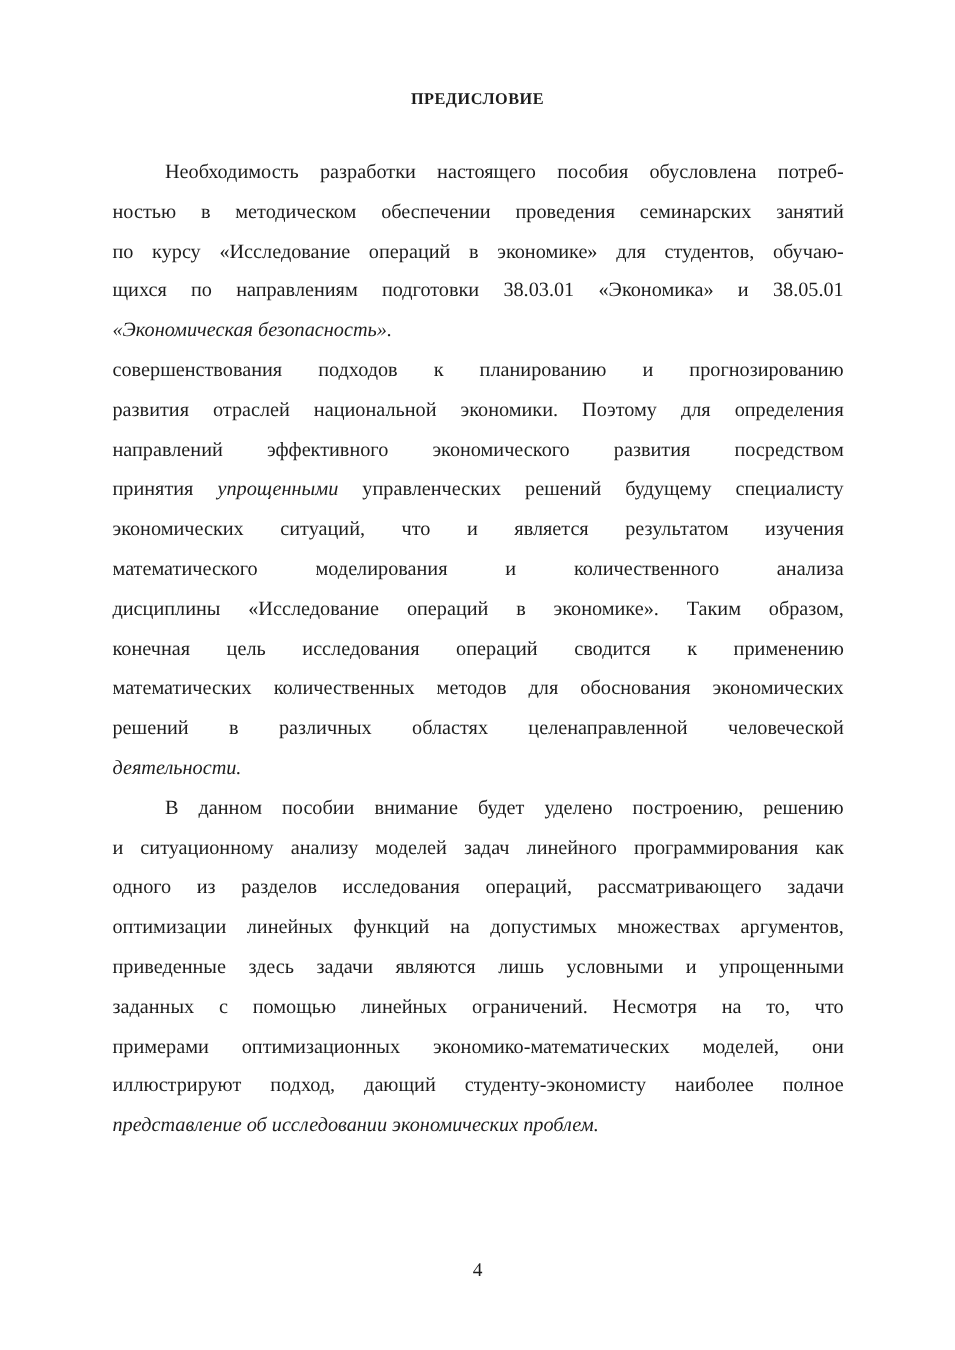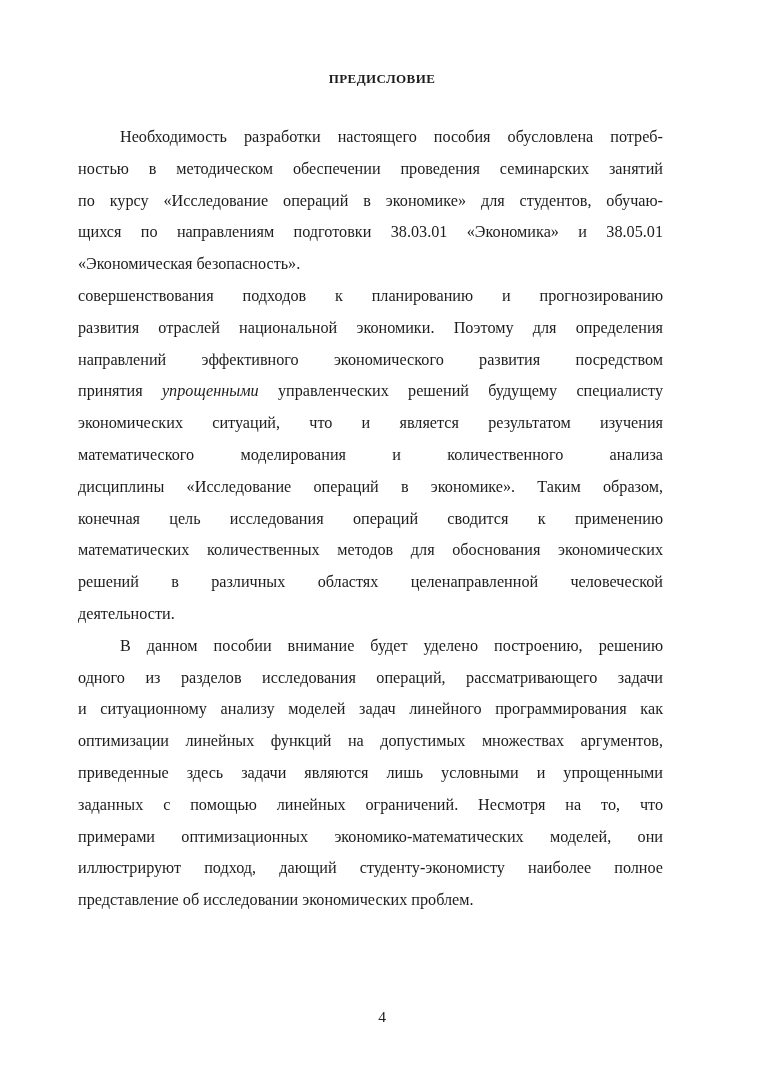--- a/index.html
+++ b/index.html
@@ -24,33 +24,34 @@
     width: 100%;
     margin: 0;
     text-align: center;
     font-size: 13px;
     font-weight: bold;
     letter-spacing: 0.4px;
   }
   .body-text {
     position: absolute;
     top: 122px;
-    left: 78px;
+    left: 90px;
     width: 585px;
   }
   .para { margin: 0; padding: 0; }
   .line {
     font-size: 16.2px;
     line-height: 31.8px;
     text-align: justify;
     text-align-last: justify;
     -moz-text-align-last: justify;
   }
   .line.last {
     text-align-last: left;
+    font-style: italic;
     -moz-text-align-last: left;
   }
   .line.first { text-indent: 42px; }
   .italic { font-style: italic; }
   .pagenum {
     position: absolute;
     top: 1008px;
     left: 0;
     width: 100%;
     text-align: center;
@@ -78,22 +79,22 @@
         <div class="line">экономических ситуаций, что и является результатом изучения</div>
         <div class="line">математического моделирования и количественного анализа</div>
         <div class="line">дисциплины «Исследование операций в экономике». Таким образом,</div>
         <div class="line">конечная цель исследования операций сводится к применению</div>
         <div class="line">математических количественных методов для обоснования экономических</div>
         <div class="line">решений в различных областях целенаправленной человеческой</div>
         <div class="line last">деятельности.</div>
       </div>
       <div class="para">
         <div class="line first">В данном пособии внимание будет уделено построению, решению</div>
+        <div class="line">и ситуационному анализу моделей задач линейного программирования как</div>
         <div class="line">одного из разделов исследования операций, рассматривающего задачи</div>
-        <div class="line">и ситуационному анализу моделей задач линейного программирования как</div>
         <div class="line">оптимизации линейных функций на допустимых множествах аргументов,</div>
         <div class="line">приведенные здесь задачи являются лишь условными и упрощенными</div>
         <div class="line">заданных с помощью линейных ограничений. Несмотря на то, что</div>
         <div class="line">примерами оптимизационных экономико-математических моделей, они</div>
         <div class="line">иллюстрируют подход, дающий студенту-экономисту наиболее полное</div>
         <div class="line last">представление об исследовании экономических проблем.</div>
       </div>
     </div>
   <div class="pagenum">4</div>
 </div>

